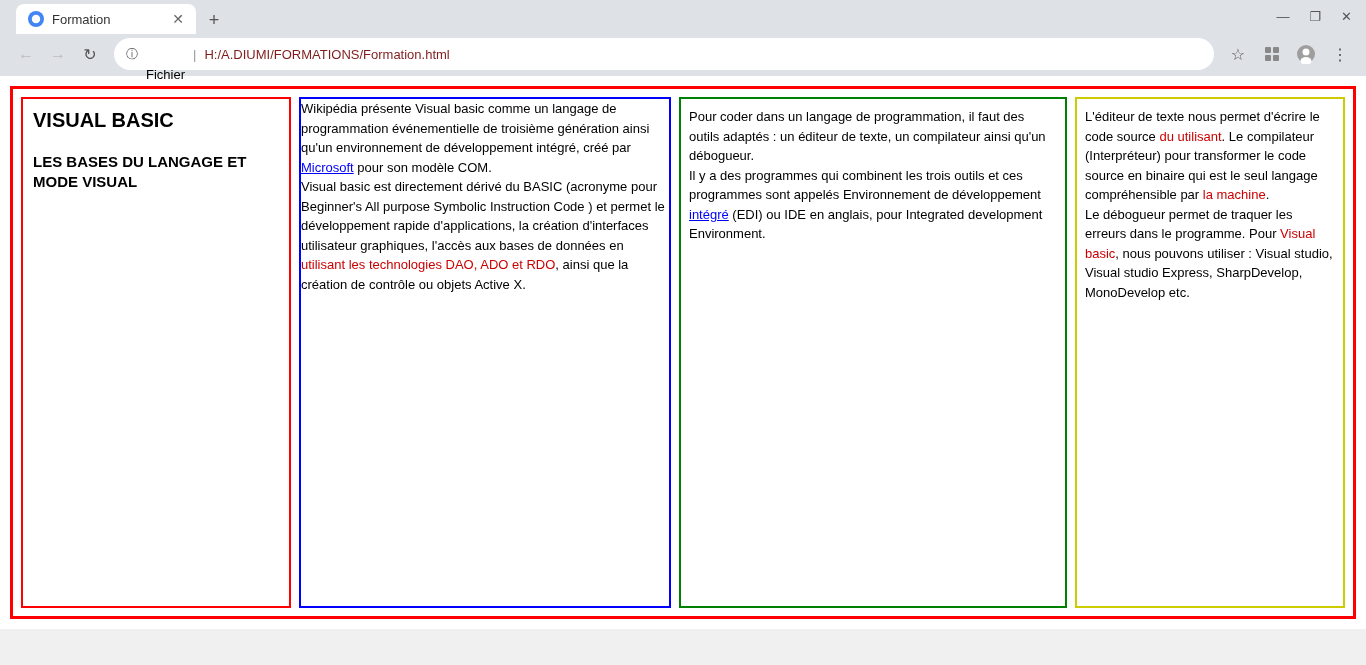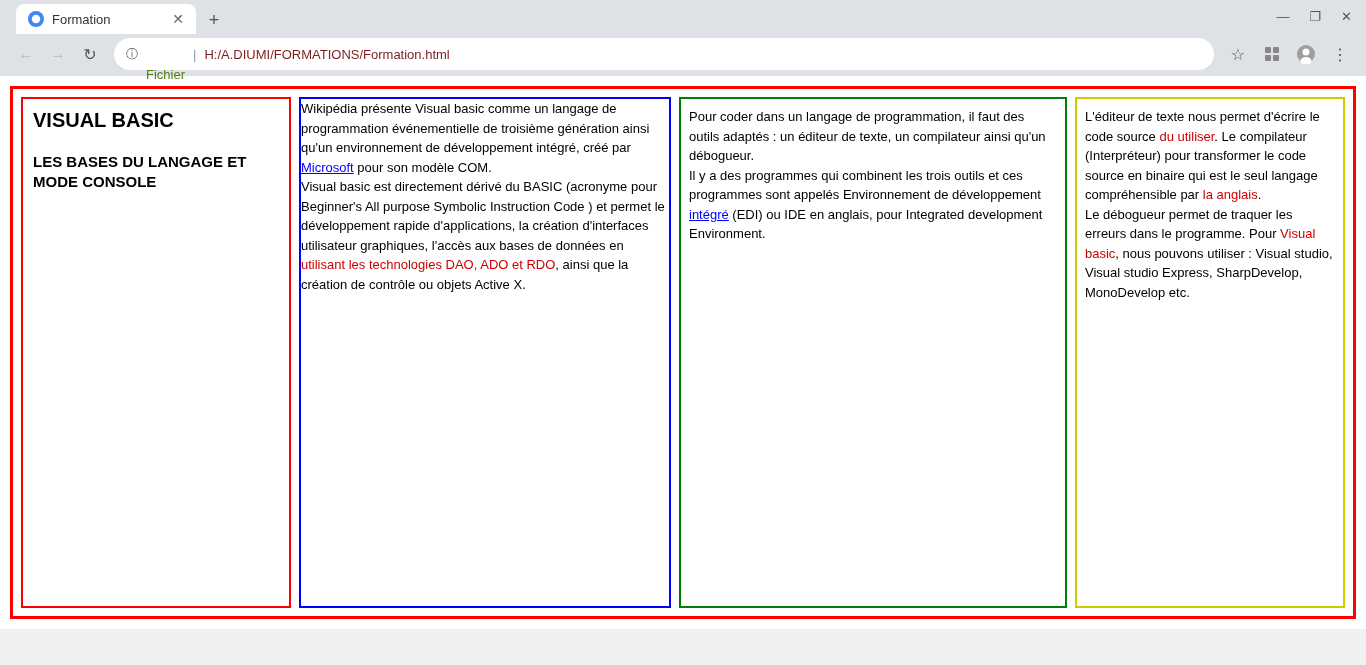--- a/index.html
+++ b/index.html
@@ -288,21 +288,21 @@
   </div>
 
   <div class="address-bar">
     <div class="nav-buttons">
       <div class="nav-btn disabled">←</div>
       <div class="nav-btn disabled">→</div>
       <div class="nav-btn">↻</div>
     </div>
     <div class="url-bar">
       <span class="url-lock">ⓘ</span>
-      <span style="color:#4d7c0f;margin-top:40px;">Fichier</span>
+      <span style="color:#000000;margin-top:40px;">Fichier</span>
       <span style="color:#999;">|</span>
       <span class="url-text">H:/A.DIUMI/FORMATIONS/Formation.html</span>
     </div>
     <div class="browser-actions">
       <div class="browser-action-btn">☆</div>
       <div class="browser-action-btn">
         <svg width="18" height="18" viewBox="0 0 18 18" fill="none">
           <rect x="2" y="2" width="6" height="6" rx="1" fill="#888"></rect>
           <rect x="10" y="2" width="6" height="6" rx="1" fill="#888"></rect>
           <rect x="2" y="10" width="6" height="6" rx="1" fill="#888"></rect>
@@ -321,38 +321,38 @@
   </div>
 </div>
 
 <div class="page-content">
   <div class="main-border">
 
     <div class="top-row">
 
       <div class="cell-title">
         <h1>VISUAL BASIC</h1>
-        <h2>LES BASES DU LANGAGE ET MODE CONSOLE</h2>
+        <h2>LES BASES DU LANGAGE ET MODE VISUAL</h2>
       </div>
 
       <div class="cell-blue">
         <p>Wikipédia présente Visual basic comme un langage de programmation événementielle de troisième génération ainsi qu'un environnement de développement intégré, créé par <span class="highlight-blue">Microsoft</span> pour son modèle COM.<br>
         Visual basic est directement dérivé du BASIC (acronyme pour Beginner's All purpose Symbolic Instruction Code ) et permet le développement rapide d'applications, la création d'interfaces utilisateur graphiques, l'accès aux bases de données en <span class="highlight-red">utilisant les technologies DAO, ADO et RDO</span>, ainsi que la création de contrôle ou objets Active X.</p>
       </div>
 
       <div class="cell-green">
         <p>Pour coder dans un langage de programmation, il faut des outils adaptés : un éditeur de texte, un compilateur ainsi qu'un débogueur.<br>
         Il y a des programmes qui combinent les trois outils et ces programmes sont appelés Environnement de développement <span class="highlight-blue">intégré</span> (EDI) ou IDE en anglais, pour Integrated development Environment.</p>
       </div>
 
     </div>
 
     <div class="bottom-row">
 
       <div class="cell-yellow">
-        <p>L'éditeur de texte nous permet d'écrire le code source <span class="highlight-red">du utiliser</span>. Le compilateur (Interpréteur) pour transformer le code source en binaire qui est le seul langage compréhensible par <span class="highlight-red">la anglais</span>.<br>
+        <p>L'éditeur de texte nous permet d'écrire le code source <span class="highlight-red">du utilisant</span>. Le compilateur (Interpréteur) pour transformer le code source en binaire qui est le seul langage compréhensible par <span class="highlight-red">la machine</span>.<br>
         Le débogueur permet de traquer les erreurs dans le programme. Pour <span class="highlight-red">Visual basic</span>, nous pouvons utiliser : Visual studio, Visual studio Express, SharpDevelop, MonoDevelop etc.</p>
       </div>
 
     </div>
 
   </div>
 </div>
 
 </body></html>

